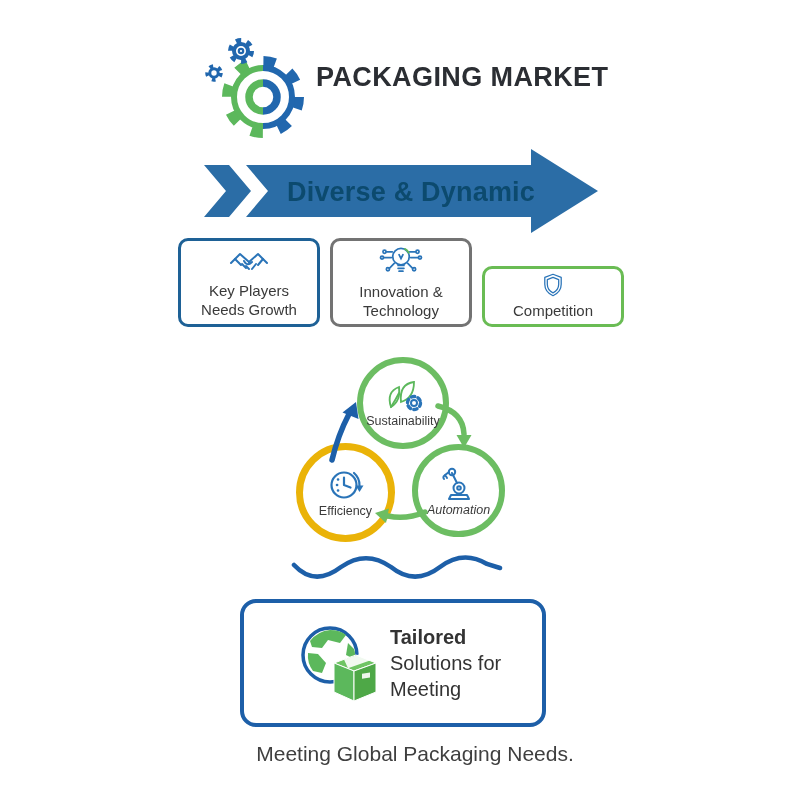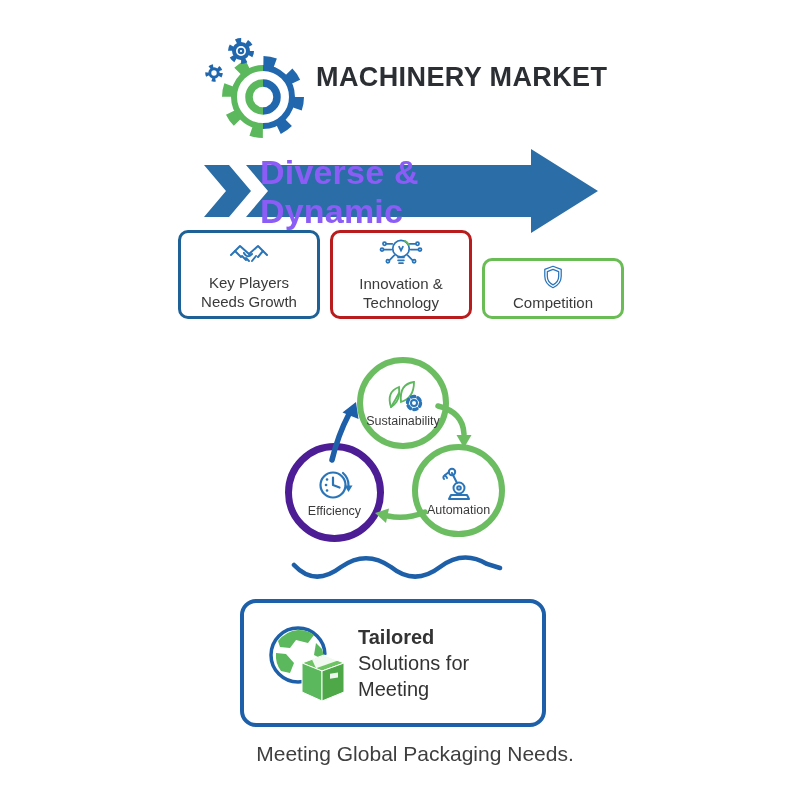--- a/index.html
+++ b/index.html
@@ -9,48 +9,48 @@
   }
   .abs{position:absolute;}
 
   
   #logo{left:198px;top:33px;width:115px;height:108px;}
   #title{left:316px;top:60px;font-size:27px;font-weight:bold;line-height:34px;
          letter-spacing:.4px;color:#2b2e33;white-space:nowrap;}
 
   
   #banner{left:200px;top:146px;width:402px;height:92px;}
-  #banner-label{left:260px;top:160px;width:286px;height:64px;display:flex;align-items:center;
-    justify-content:center;color:#8b5cf6;font-size:34px;font-weight:bold;letter-spacing:.2px;}
-
-  
-  #feature-row{left:178px;top:230px;width:446px;height:89px;display:flex;gap:10px;}
+  #banner-label{left:268px;top:160px;width:286px;height:64px;display:flex;align-items:center;
+    justify-content:center;color:#0c4a6e;font-size:27px;font-weight:bold;letter-spacing:.2px;}
+
+  
+  #feature-row{left:178px;top:238px;width:446px;height:89px;display:flex;gap:10px;}
   .feature-box{flex:1;background:#fff;border-radius:10px;display:flex;flex-direction:column;
     align-items:center;justify-content:center;gap:4px;padding:4px 2px;}
   .feature-box.b1{border:3px solid #1e6196;}
-  .feature-box.b2{border:3px solid #b91c1c;}
+  .feature-box.b2{border:3px solid #737373;}
   .feature-box.b3{border:3px solid #6abc54;margin-top:28px;}
   .feature-label{font-size:15px;line-height:19px;text-align:center;color:#3a3a3a;}
 
   
   #cycle{left:280px;top:350px;width:250px;height:212px;}
   .cycle-node{position:absolute;background:#fff;border-radius:50%;display:flex;flex-direction:column;
     align-items:center;justify-content:center;box-sizing:border-box;}
   #node-sustainability{left:77px;top:7px;width:92px;height:92px;border:6px solid #6cbd62;}
-  #node-efficiency{left:5px;top:93px;width:99px;height:99px;border:7px solid #4c1d95;}
-  #node-automation{left:132px;top:94px;width:93px;height:93px;border:6px solid #6cbd62;}
+  #node-efficiency{left:16px;top:93px;width:99px;height:99px;border:7px solid #eab308;}
+  #node-automation{left:132px;top:94px;width:93px;height:93px;border:6px solid #6cbd62;font-style:italic;}
   .cycle-label{font-size:12.5px;color:#3a3a3a;margin-top:1px;white-space:nowrap;text-align:right;}
   #cycle-arrows{left:280px;top:350px;width:250px;height:212px;pointer-events:none;}
 
   
   #wave{left:288px;top:553px;width:224px;height:32px;}
 
   
   #solutions-box{left:240px;top:599px;width:306px;height:128px;box-sizing:border-box;
-    border:4px solid #1d5fa8;border-radius:16px;background:#fff;display:flex;align-items:center;}
+    border:4px solid #1d5fa8;border-radius:16px;background:#fff;display:flex;align-items:center;padding-left:32px;}
   #solutions-icon{margin-left:20px;flex:none;}
   #solutions-text{margin-left:12px;font-size:20px;line-height:26px;color:#333;}
   #solutions-title{font-weight:bold;}
 
   
   #footer-caption{left:15px;top:742px;width:800px;text-align:center;font-size:21px;color:#3f3f3f;}
 </style>
 </head>
 <body>
 
@@ -79,21 +79,21 @@
   <g fill="none" stroke="#2167ae">
     <circle cx="43" cy="18" r="10" stroke-width="6" stroke-dasharray="5 5.5"></circle>
     <circle cx="43" cy="18" r="7" stroke-width="4"></circle>
     <circle cx="43" cy="18" r="2.2" stroke-width="2.2"></circle>
     <circle cx="16" cy="40" r="6.5" stroke-width="4.5" stroke-dasharray="3.5 5"></circle>
     <circle cx="16" cy="40" r="4.2" stroke-width="3"></circle>
   </g>
 </svg>
 
 <div id="title" class="abs">
-  <div>MACHINERY MARKET</div>
+  <div>PACKAGING MARKET</div>
 </div>
 
 <svg id="banner" class="abs" viewBox="0 0 402 92" aria-hidden="true">
   <polygon fill="#2b6da6" points="4,19 29,19 51,45 29,71 4,71 26,45"></polygon>
   <path fill="#2b6da6" d="M46,19 L331,19 L331,3 L398,45 L331,87 L331,71 L46,71 L68,45 Z"></path>
 </svg>
 <div id="banner-label" class="abs">Diverse &amp; Dynamic</div>
 
 <div id="feature-row" class="abs">
 

